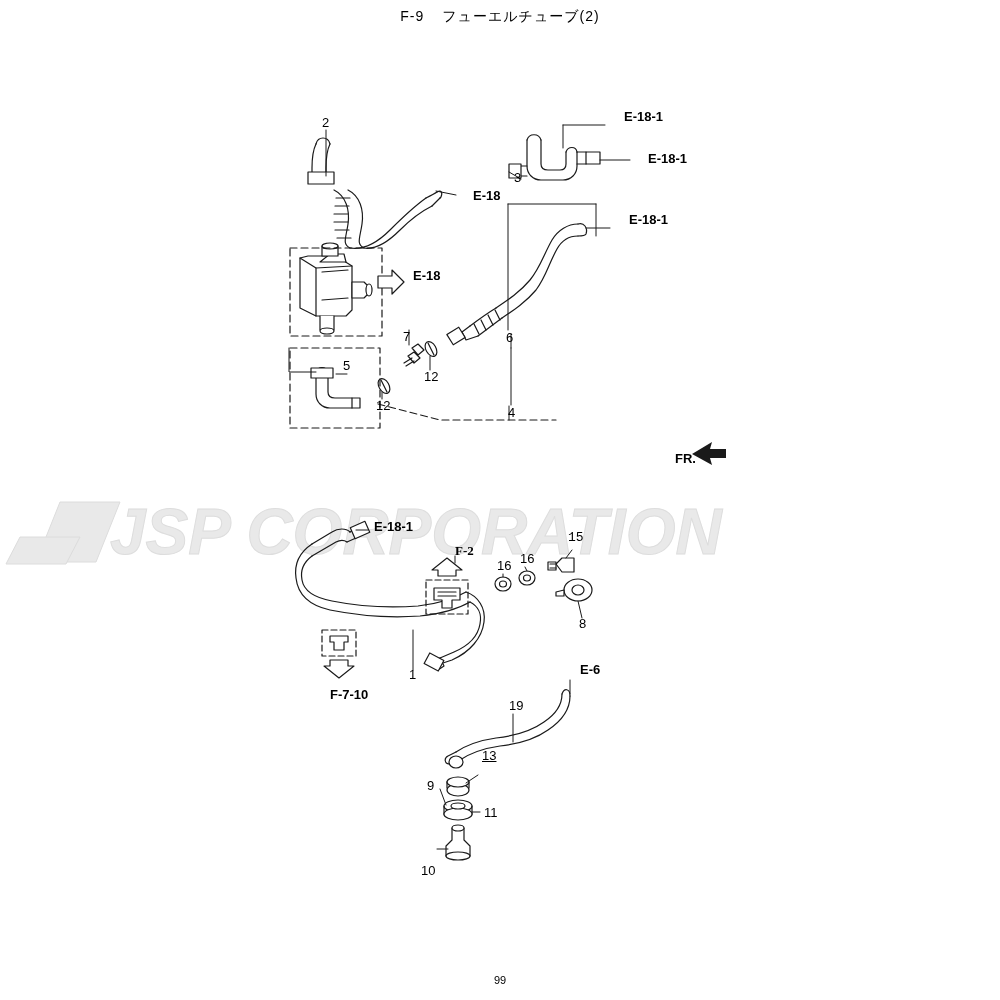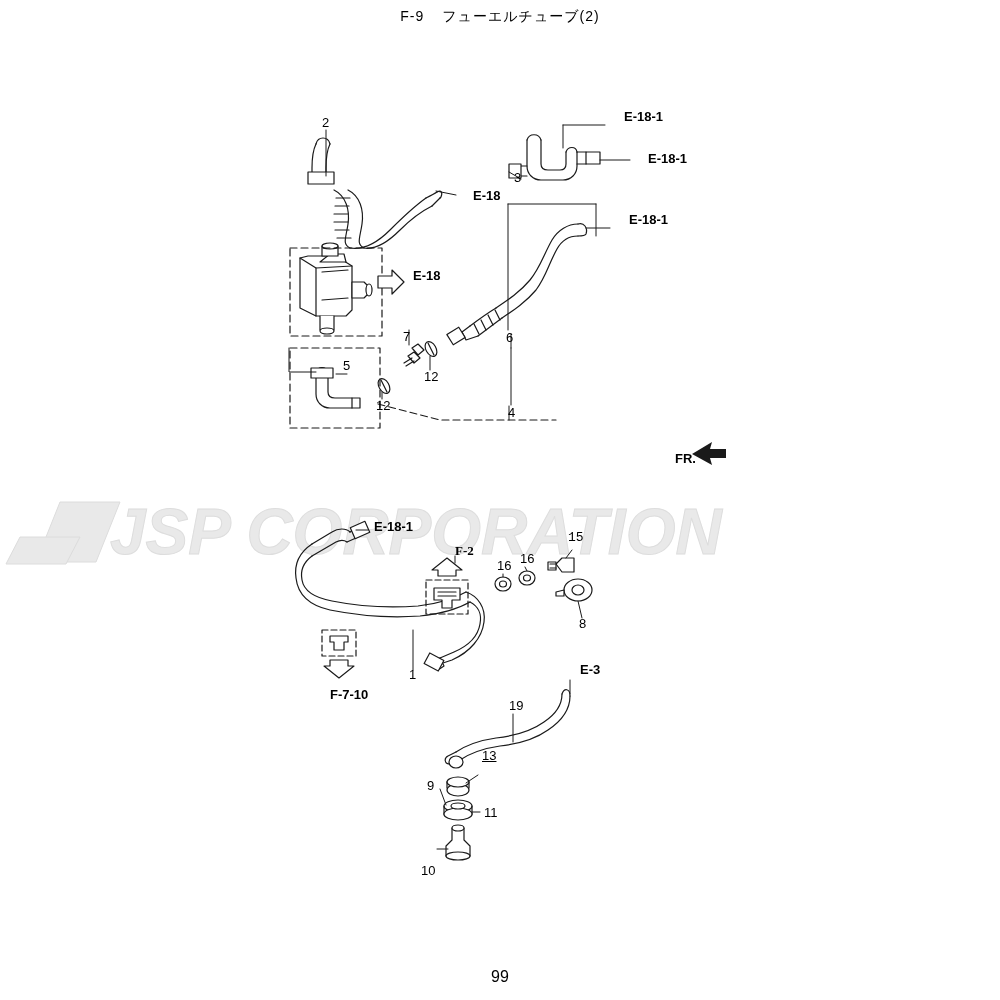--- a/index.html
+++ b/index.html
@@ -31,21 +31,21 @@
     letter-spacing: 1px;
     white-space: nowrap;
   }
   .hdr .code { margin-right: 18px; }
   .pagenum {
     position: absolute;
     bottom: 14px;
     left: 0;
     width: 1000px;
     text-align: center;
-    font-size: 16px;
+    font-size: 11px;
   }
   .lbl {
     position: absolute;
     font-size: 12.5px;
     white-space: nowrap;
     line-height: 1;
   }
   .lbl.bold {
     font-weight: bold;
     font-size: 13px;
@@ -297,21 +297,21 @@
     </g>
   </svg>
 
   <div>
     <span class="lbl bold" style="left:612px; top:110px;">E-18-1</span>
     <span class="lbl bold" style="left:636px; top:152px;">E-18-1</span>
     <span class="lbl bold" style="left:617px; top:213px;">E-18-1</span>
     <span class="lbl bold" style="left:461px; top:189px;">E-18</span>
     <span class="lbl bold" style="left:401px; top:269px;">E-18</span>
     <span class="lbl bold" style="left:362px; top:520px;">E-18-1</span>
-    <span class="lbl bold" style="left:568px; top:663px;">E-3</span>
+    <span class="lbl bold" style="left:568px; top:663px;">E-6</span>
     <span class="lbl bold" style="left:443px; top:544px;font-family:Liberation Serif, serif;">F-2</span>
     <span class="lbl bold" style="left:318px; top:688px;">F-7-10</span>
 
     <span class="lbl num" style="left:322px; top:116px;">2</span>
     <span class="lbl num" style="left:514px; top:171px;">3</span>
     <span class="lbl num" style="left:508px; top:406px;">4</span>
     <span class="lbl num" style="left:343px; top:359px;">5</span>
     <span class="lbl num" style="left:506px; top:331px;">6</span>
     <span class="lbl num" style="left:403px; top:330px;">7</span>
     <span class="lbl num" style="left:579px; top:617px;">8</span>

